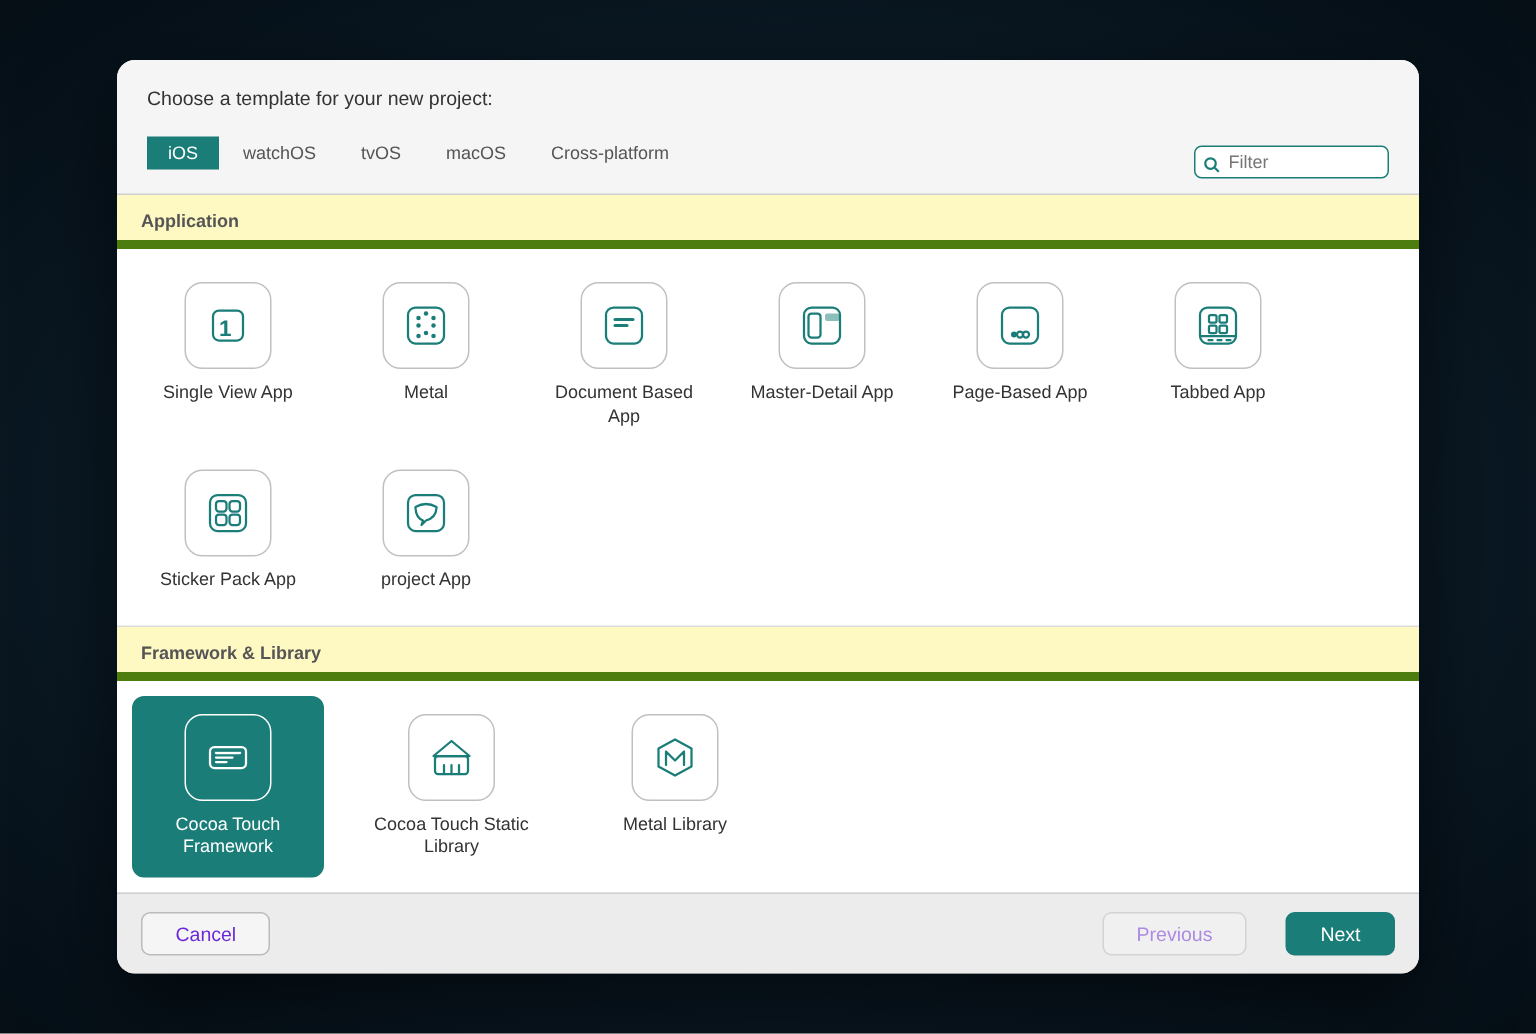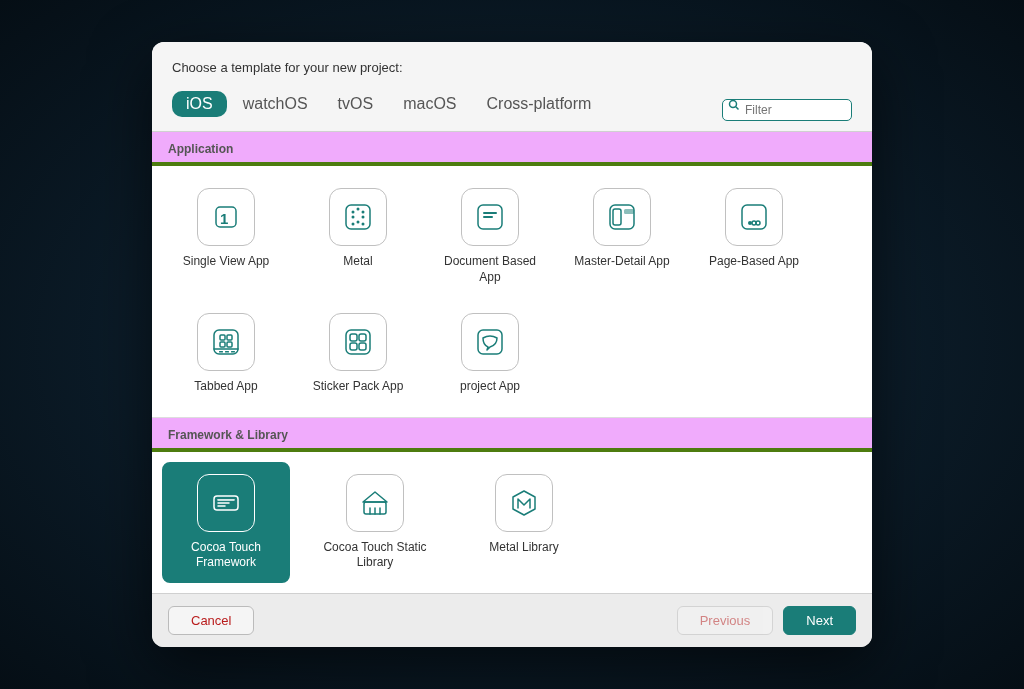--- a/index.html
+++ b/index.html
@@ -11,21 +11,21 @@
       display: flex;
       align-items: center;
       justify-content: center;
       font-family: -apple-system, BlinkMacSystemFont, 'Helvetica Neue', Arial, sans-serif;
       overflow: hidden;
     }
 
     .dialog {
       background: #ececec;
       border-radius: 12px;
-      width: 720px;
+      width: 868px;
       box-shadow: 0 20px 60px rgba(0,0,0,0.6);
       overflow: hidden;
     }
 
     .dialog-header {
       background: #f5f5f5;
       padding: 18px 20px 10px 20px;
       border-bottom: 1px solid #d0d0d0;
     }
 
@@ -43,38 +43,38 @@
     }
 
     .tab-bar-tabs {
       display: flex;
       gap: 2px;
       flex: 1;
     }
 
     .tab {
       padding: 4px 14px;
-      font-size: 16px;
-      border-radius: 10px;
+      font-size: 12px;
+      border-radius: 0;
       cursor: pointer;
       color: #555;
       border: none;
       background: transparent;
     }
 
     .tab.active {
       background: #1a7d78;
       color: white;
       font-weight: 500;
     }
 
     .filter-input-wrap {
       position: relative;
       display: flex;
-      align-items: flex-start;
+      align-items: flex-end;
       margin-top: 12px;
     }
 
     .filter-icon-svg {
       position: absolute;
       left: 6px;
       color: #888;
       font-size: 11px;
     }
 
@@ -93,22 +93,22 @@
       background: white;
       margin: 0;
       padding: 0;
     }
 
     .section-label {
       font-size: 12px;
       font-weight: 600;
       color: #555;
       padding: 10px 16px 6px 16px;
-      background: #f0abfc;
-      border-bottom: 4px solid #4d7c0f;
+      background: #fef9c3;
+      border-bottom: 6px solid #4d7c0f;
     }
 
     .template-grid {
       display: flex;
       flex-wrap: wrap;
       padding: 10px 10px;
       gap: 4px;
       background: white;
     }
 
@@ -183,37 +183,37 @@
       border-top: 1px solid #d0d0d0;
     }
 
     .btn {
       padding: 6px 22px;
       border-radius: 6px;
       font-size: 13px;
       cursor: pointer;
       border: 1px solid #bbb;
       background: #f5f5f5;
-      color: #b91c1c;
+      color: #6d28d9;
     }
 
     .btn-primary {
       background: #1a7d78;
       color: white;
       border-color: #1a7d78;
     }
 
     .btn-disabled {
       opacity: 0.5;
       cursor: default;
     }
 
     .footer-right {
       display: flex;
-      gap: 10px;
+      gap: 26px;
     }
 
     svg.icon {
       stroke: #1a7d78;
       fill: none;
       stroke-width: 1.5;
       stroke-linecap: round;
       stroke-linejoin: round;
     }
   </style>

